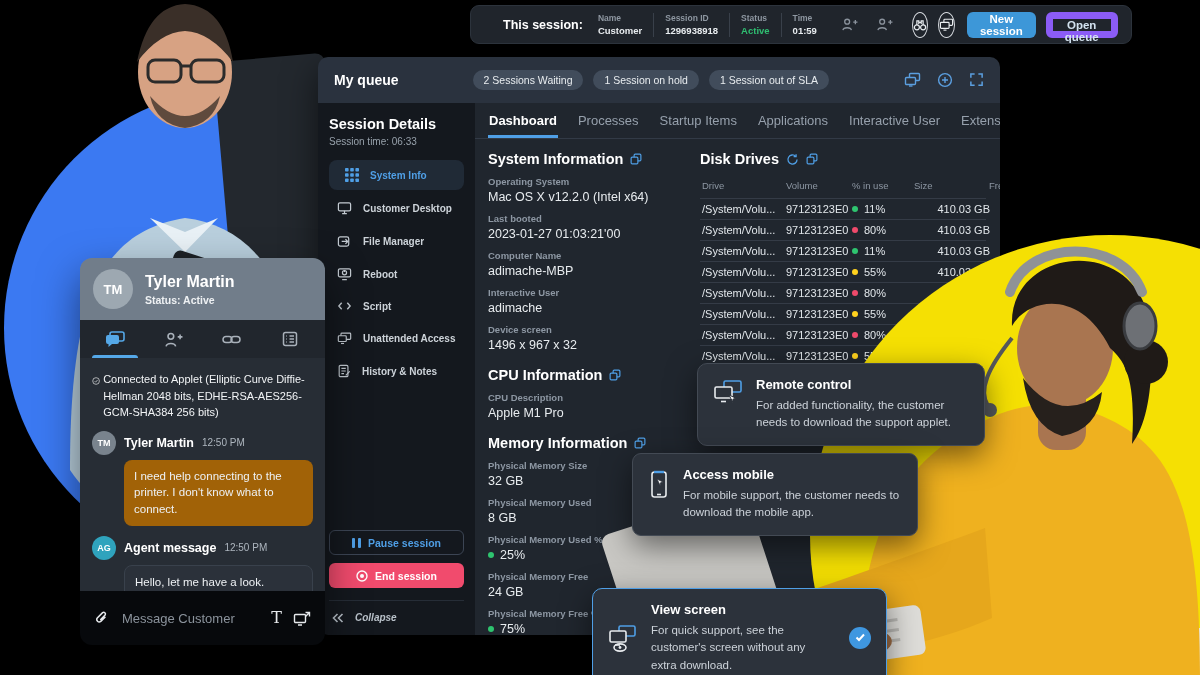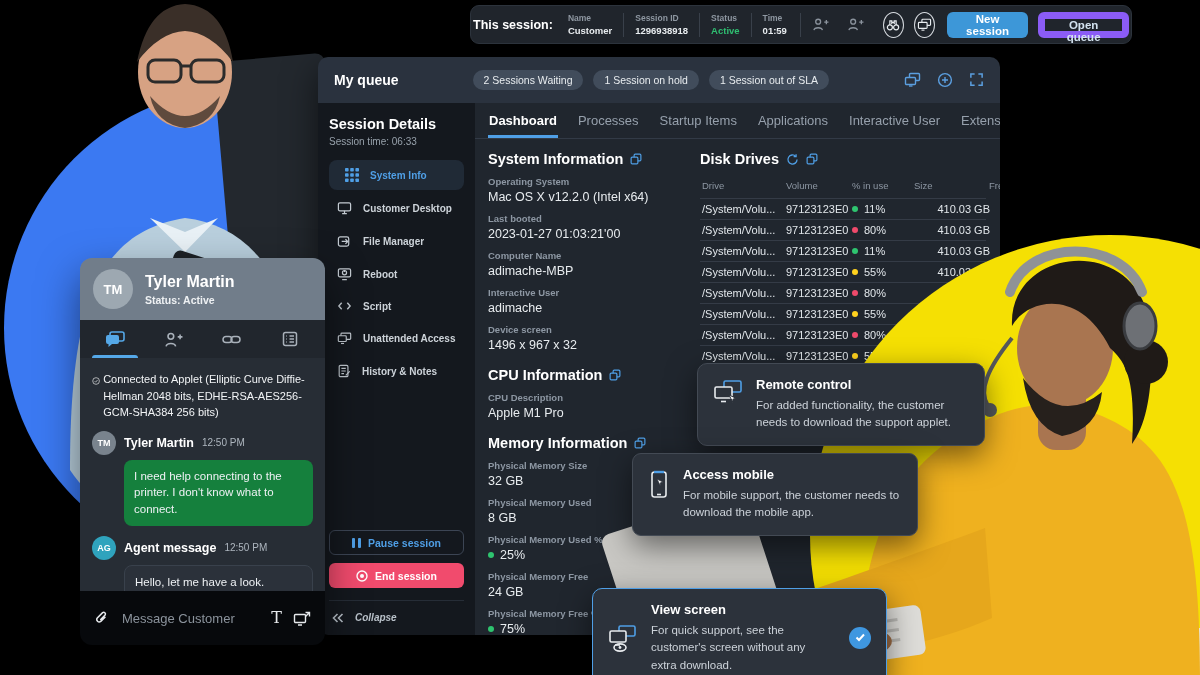--- a/index.html
+++ b/index.html
@@ -8,21 +8,21 @@
 
   
   .circle{position:absolute;border-radius:50%;}
   .circle.blue{left:4px;top:88px;width:480px;height:480px;background:#3b79f2;z-index:1;}
   .circle.yellow{left:810px;top:235px;width:600px;height:600px;background:#f5e003;z-index:4;}
   .photo-left{position:absolute;left:0;top:0;z-index:2;}
   .photo-right{position:absolute;left:560px;top:230px;z-index:5;}
 
   
   .topbar{position:absolute;left:470px;top:5px;width:662px;height:39px;background:#20252c;border:1px solid #2c333c;
-          border-radius:9px;display:flex;align-items:center;padding:0 2px;z-index:9;}
+          border-radius:9px;display:flex;align-items:center;padding:0 32px;z-index:9;}
   .topbar .tlabel{font-size:12.5px;font-weight:bold;color:#fff;margin-right:4px;white-space:nowrap;}
   .tfield{display:flex;flex-direction:column;justify-content:center;padding:0 11px;border-left:1px solid #39404a;height:24px;white-space:nowrap;}
   .tfield:first-of-type{border-left:none;}
   .tfield .fl{font-size:8.5px;color:#8e97a1;font-weight:bold;}
   .tfield .fv{font-size:9.5px;color:#e8ecef;font-weight:bold;margin-top:2px;}
   .tfield .fv.green{color:#2fbe71;}
   .tbar-sep{width:1px;height:24px;background:#39404a;margin:0 2px;}
   .picon{color:#8a929c;margin:0 9px;display:flex;}
   .ring{width:26px;height:26px;border:1.5px solid #d6dadf;border-radius:50%;display:flex;align-items:center;justify-content:center;color:#e9edf0;margin-left:10px;cursor:pointer;}
   .btn-new{margin-left:12px;background:#3d97d8;color:#fff;font-size:11.5px;font-weight:bold;border:none;border-radius:6px;height:26px;padding:0 13px;cursor:pointer;}
@@ -96,21 +96,21 @@
   .chat-body{flex:1;background:#272d35;padding:13px 12px;display:flex;flex-direction:column;gap:10px;overflow:hidden;}
   .sysmsg{display:flex;gap:3px;align-items:flex-start;color:#f2f4f6;}
   .sysmsg .txt{font-size:11px;line-height:1.5;}
   .msg-head{display:flex;align-items:center;gap:8px;}
   .avatar.sm{width:24px;height:24px;font-size:9px;}
   .avatar.tm{background:#79838d;}
   .avatar.ag{background:#2fa3bd;}
   .msg-author{font-size:12.5px;font-weight:bold;color:#fff;}
   .msg-time{font-size:10px;color:#aeb6bf;}
   .bubble{margin-left:32px;margin-top:5px;border-radius:8px;padding:8px 10px;font-size:11.5px;line-height:1.45;color:#eef1f4;}
-  .bubble.cust{background:#15803d;}
+  .bubble.cust{background:#a16207;}
   .bubble.agent{background:#2b313a;border:1px solid #39414c;}
   .chat-input{height:54px;background:#07090c;display:flex;align-items:center;gap:11px;padding:0 14px;flex:none;}
   .chat-input input{flex:1;background:transparent;border:none;outline:none;color:#fff;font-size:13px;min-width:0;}
   .chat-input input::placeholder{color:#8b939c;}
   .cinp-ic{color:#e6e9ec;display:flex;cursor:pointer;}
   .ticon{font-family:"DejaVu Serif","Liberation Serif",serif;font-size:16px;color:#e6e9ec;cursor:pointer;line-height:1;}
 
   
   .tip{position:absolute;background:#2c323b;border:1px solid #434a54;border-radius:10px;box-shadow:0 10px 30px rgba(0,0,0,.5);
        display:flex;gap:13px;padding:13px 15px;align-items:flex-start;z-index:8;}

